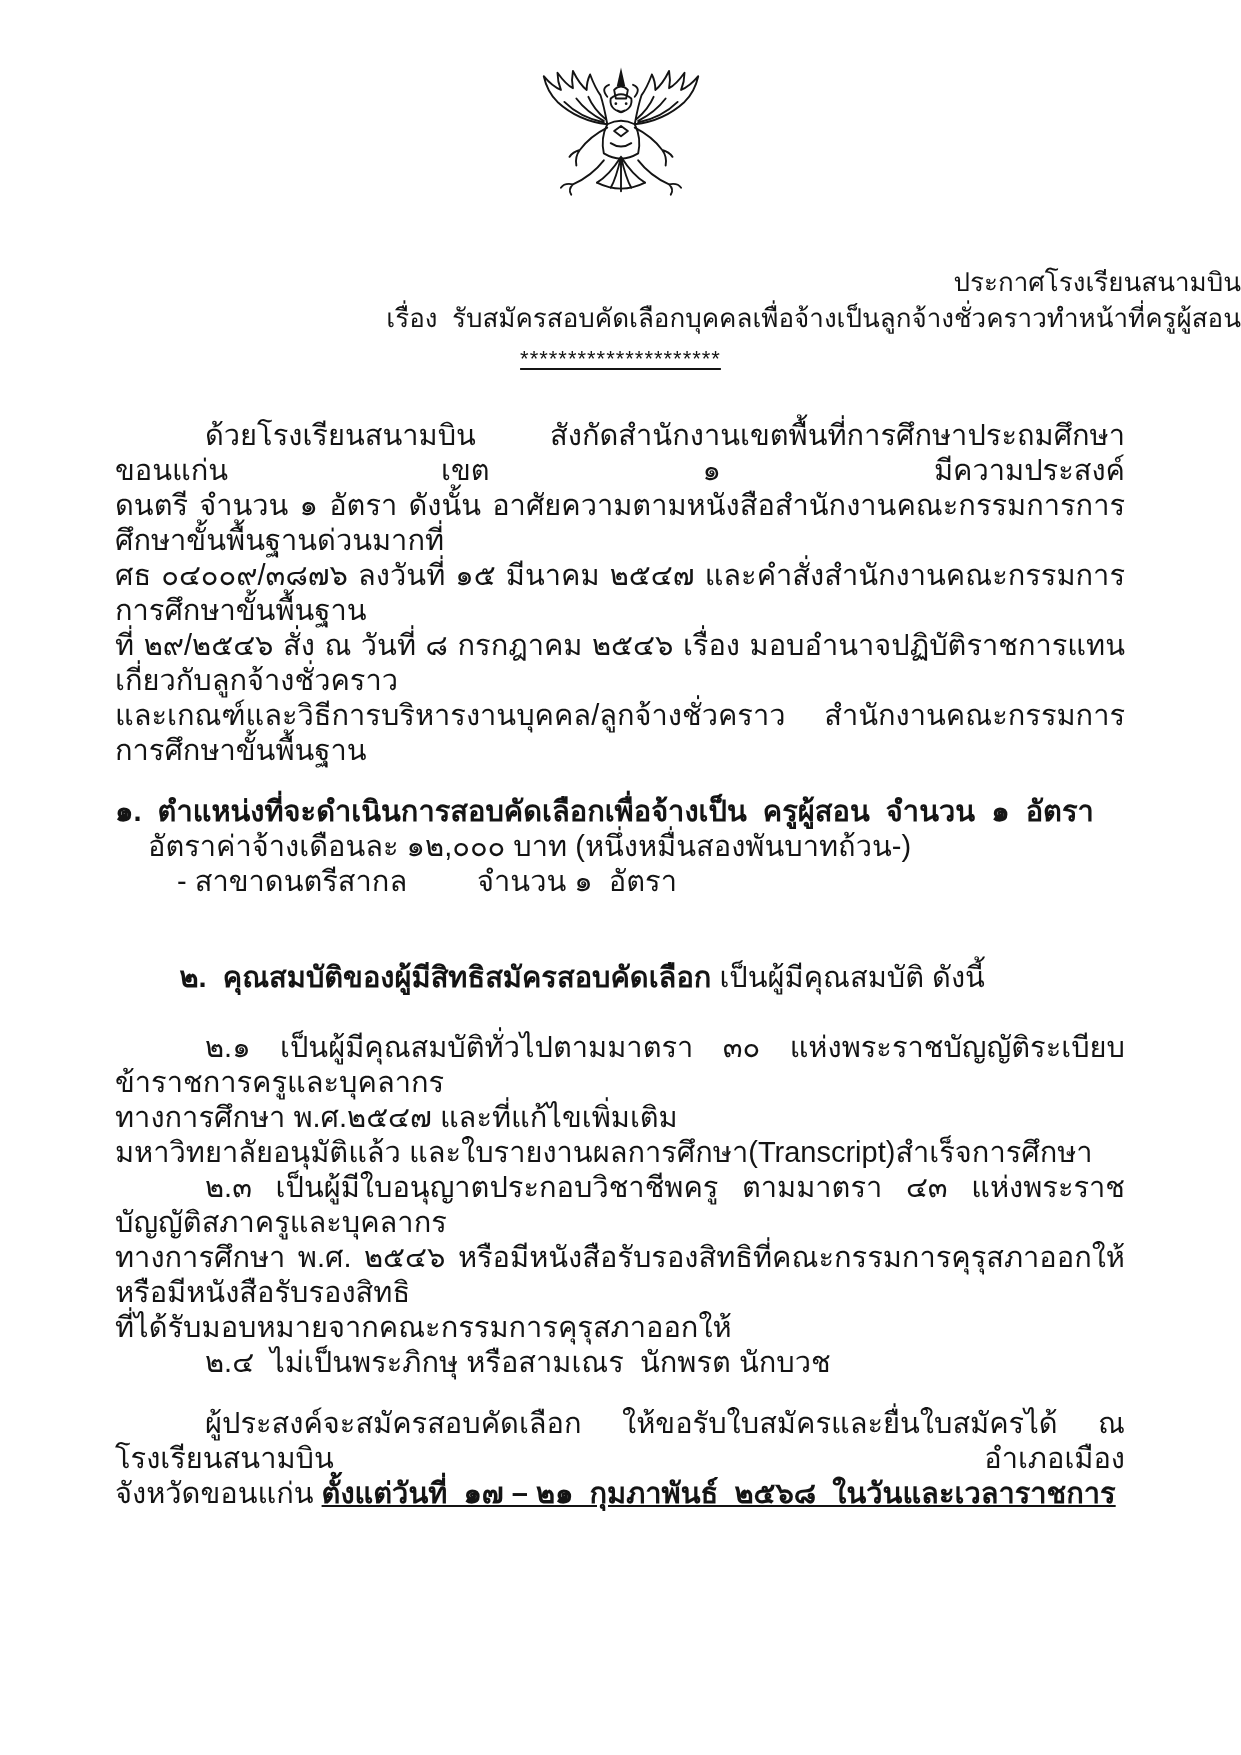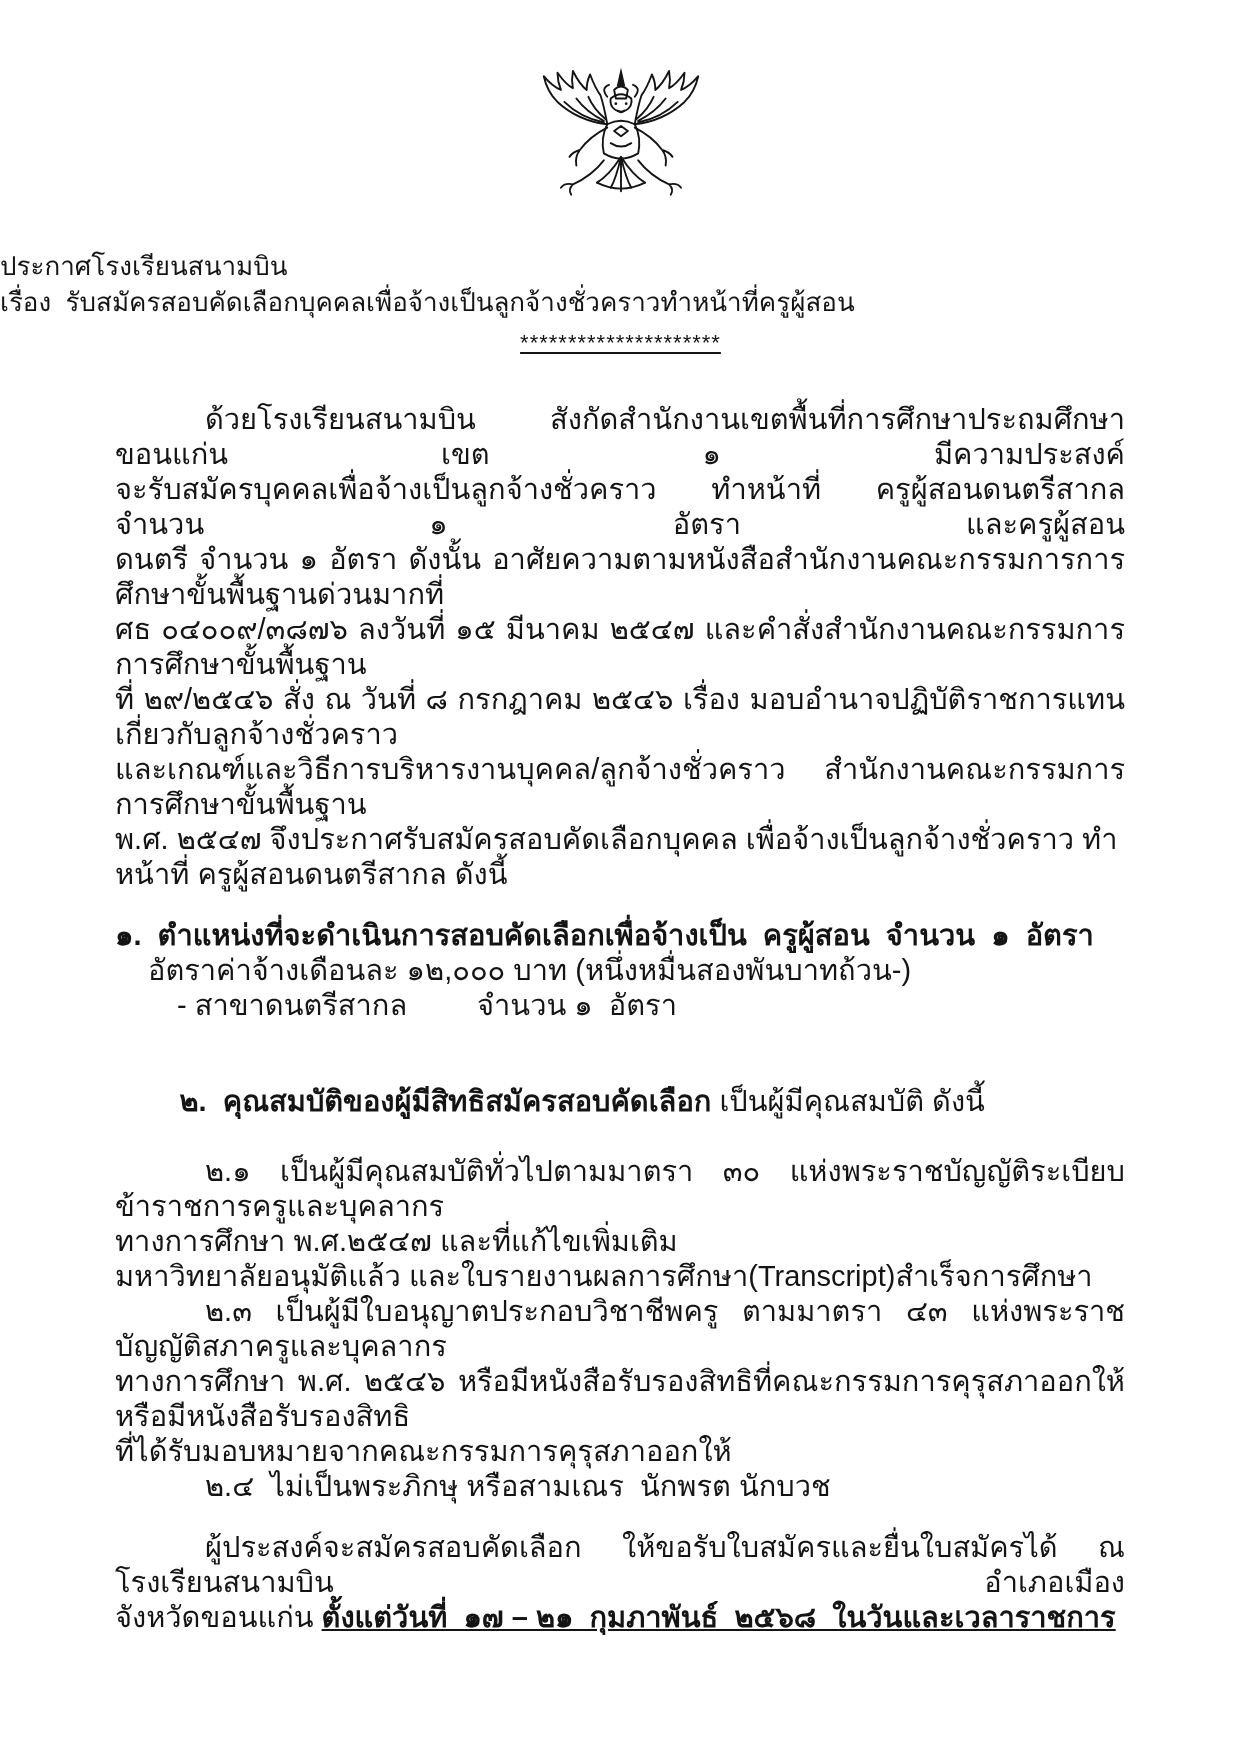--- a/index.html
+++ b/index.html
@@ -4,21 +4,21 @@
 <style>
   html, body { margin: 0; padding: 0; background: #ffffff; }
   body {
     width: 1241px; height: 1755px;
     font-family: "Liberation Sans", "DejaVu Sans", sans-serif;
     color: #141414;
     overflow: hidden;
   }
   .page { position: relative; width: 1241px; height: 1755px; background: #fff; }
   .emblem-wrap { display: flex; justify-content: center; padding-top: 64px; }
-  .titles { text-align: left; margin-top: 12px; font-size: 26px; line-height: 36px; }
+  .titles { text-align: right; margin-top: 28px; font-size: 26px; line-height: 36px; }
   .title-line { white-space: pre-wrap; }
   .divider { text-align: center; margin-top: 10px; font-size: 22px; letter-spacing: 1px; }
   .divider span { text-decoration: underline; }
   .content { padding: 0 116px 0 115px; font-size: 29px; }
   .intro { margin-top: 46px; }
   .line { line-height: 35px; min-height: 35px; }
   .just { text-align: justify; text-align-last: justify; }
   .indent { text-indent: 90px; }
   .plain { white-space: pre-wrap; }
   .section { margin-top: 26px; }
@@ -66,26 +66,24 @@
     <div class="title-line">ประกาศโรงเรียนสนามบิน</div>
     <div class="title-line">เรื่อง  รับสมัครสอบคัดเลือกบุคคลเพื่อจ้างเป็นลูกจ้างชั่วคราวทำหน้าที่ครูผู้สอน</div>
   </div>
 
   <div class="divider"><span>*********************</span></div>
 
   <div class="content">
 
     <div class="intro">
       <div class="line just indent">ด้วยโรงเรียนสนามบิน สังกัดสำนักงานเขตพื้นที่การศึกษาประถมศึกษาขอนแก่น เขต ๑ มีความประสงค์</div>
-      <div class="line just">จะรับสมัครบุคคลเพื่อจ้างเป็นลูกจ้างชั่วคราว ทำหน้าที่ ครูผู้สอนดนตรีสากล จำนวน ๑ อัตรา และครูผู้สอน</div>
       <div class="line just">ดนตรี จำนวน ๑ อัตรา ดังนั้น อาศัยความตามหนังสือสำนักงานคณะกรรมการการศึกษาขั้นพื้นฐานด่วนมากที่</div>
       <div class="line just">ศธ ๐๔๐๐๙/๓๘๗๖ ลงวันที่ ๑๕ มีนาคม ๒๕๔๗ และคำสั่งสำนักงานคณะกรรมการการศึกษาขั้นพื้นฐาน</div>
       <div class="line just">ที่ ๒๙/๒๕๔๖ สั่ง ณ วันที่ ๘ กรกฎาคม ๒๕๔๖ เรื่อง มอบอำนาจปฏิบัติราชการแทนเกี่ยวกับลูกจ้างชั่วคราว</div>
       <div class="line just">และเกณฑ์และวิธีการบริหารงานบุคคล/ลูกจ้างชั่วคราว สำนักงานคณะกรรมการการศึกษาขั้นพื้นฐาน</div>
-      <div class="line plain">พ.ศ. ๒๕๔๗ จึงประกาศรับสมัครสอบคัดเลือกบุคคล เพื่อจ้างเป็นลูกจ้างชั่วคราว ทำหน้าที่ ครูผู้สอนดนตรีสากล ดังนี้</div>
     </div>
 
     <div class="section">
       <div class="line heading">๑.  ตำแหน่งที่จะดำเนินการสอบคัดเลือกเพื่อจ้างเป็น  ครูผู้สอน  จำนวน  ๑  อัตรา</div>
       <div class="line plain sub1">อัตราค่าจ้างเดือนละ ๑๒,๐๐๐ บาท (หนึ่งหมื่นสองพันบาทถ้วน-)</div>
       <div class="line sub2">
         <span class="branch-label plain">- สาขาดนตรีสากล</span>
         <span class="plain">จำนวน ๑  อัตรา</span>
       </div>
     </div>

